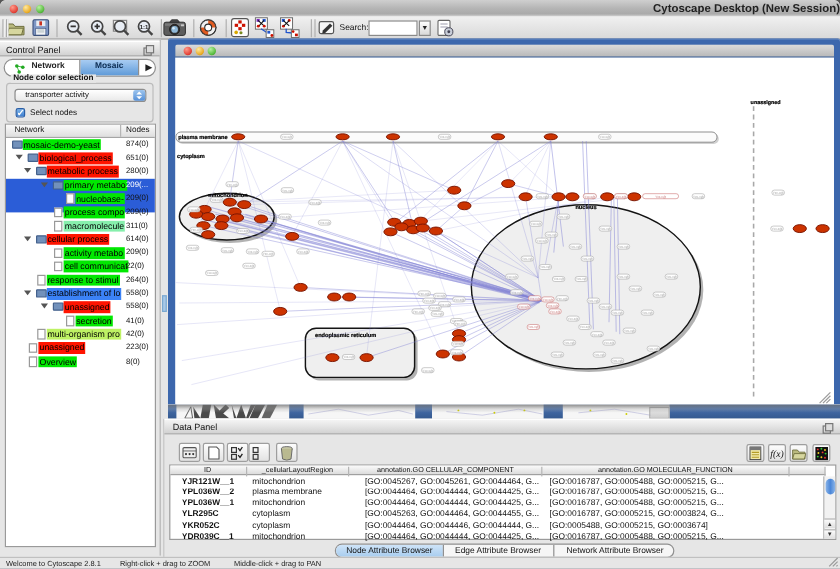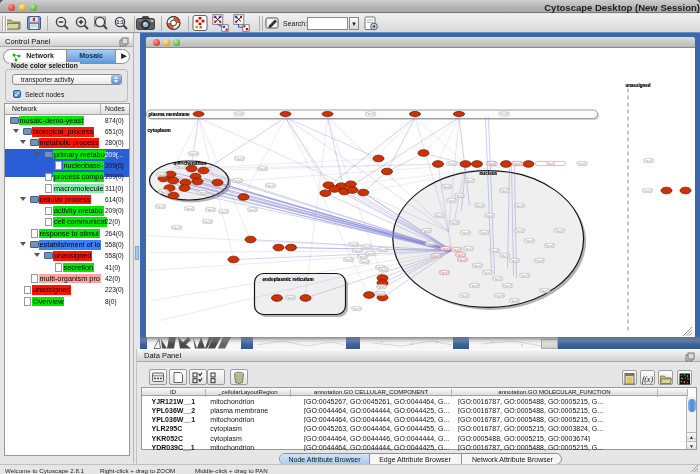--- a/index.html
+++ b/index.html
@@ -287,21 +287,21 @@
           <span class="hl" style="left:48px;background:#ff1400">unassigned</span>
           <span class="cnt" style="color:#111">558(0)</span>
         </div>
         <div class="trow" style="top:157.6px;background:transparent">
           <div class="leaf" style="left:49.5px"></div>
           <span class="hl" style="left:57.5px;background:#00e800">secretion</span>
           <span class="cnt" style="color:#111">41(0)</span>
         </div>
         <div class="trow" style="top:168.9px;background:transparent">
           <div class="leaf" style="left:25.5px"></div>
-          <span class="hl" style="left:33.5px;background:#fca5a5">multi-organism pro</span>
+          <span class="hl" style="left:33.5px;background:#bef264">multi-organism pro</span>
           <span class="cnt" style="color:#111">42(0)</span>
         </div>
         <div class="trow" style="top:180.20000000000002px;background:transparent">
           <div class="leaf" style="left:19px"></div>
           <span class="hl" style="left:27px;background:#ff1400">unassigned</span>
           <span class="cnt" style="color:#111">223(0)</span>
         </div>
         <div class="trow" style="top:191.50000000000003px;background:transparent">
           <div class="leaf" style="left:19px"></div>
           <span class="hl" style="left:27px;background:#00e800">Overview</span>

